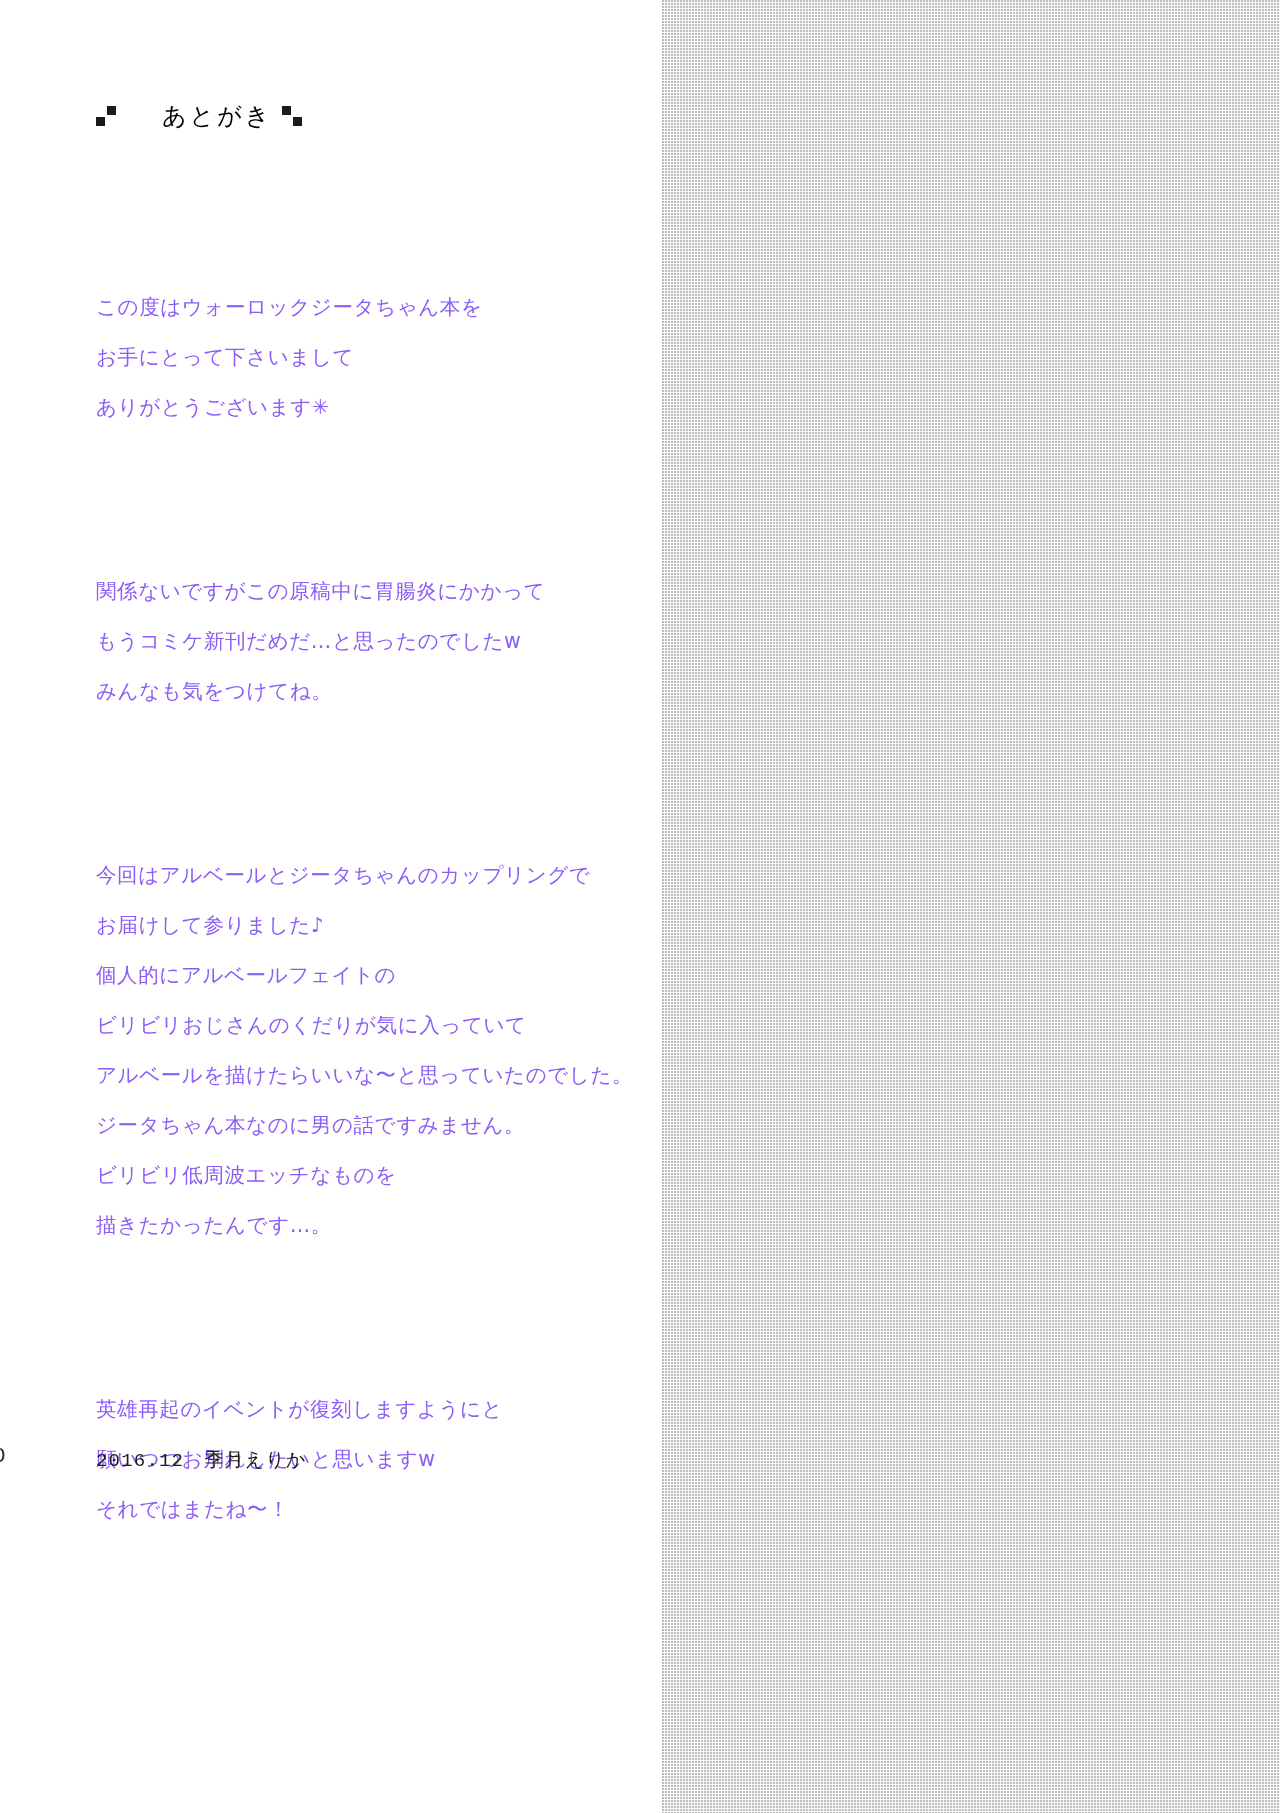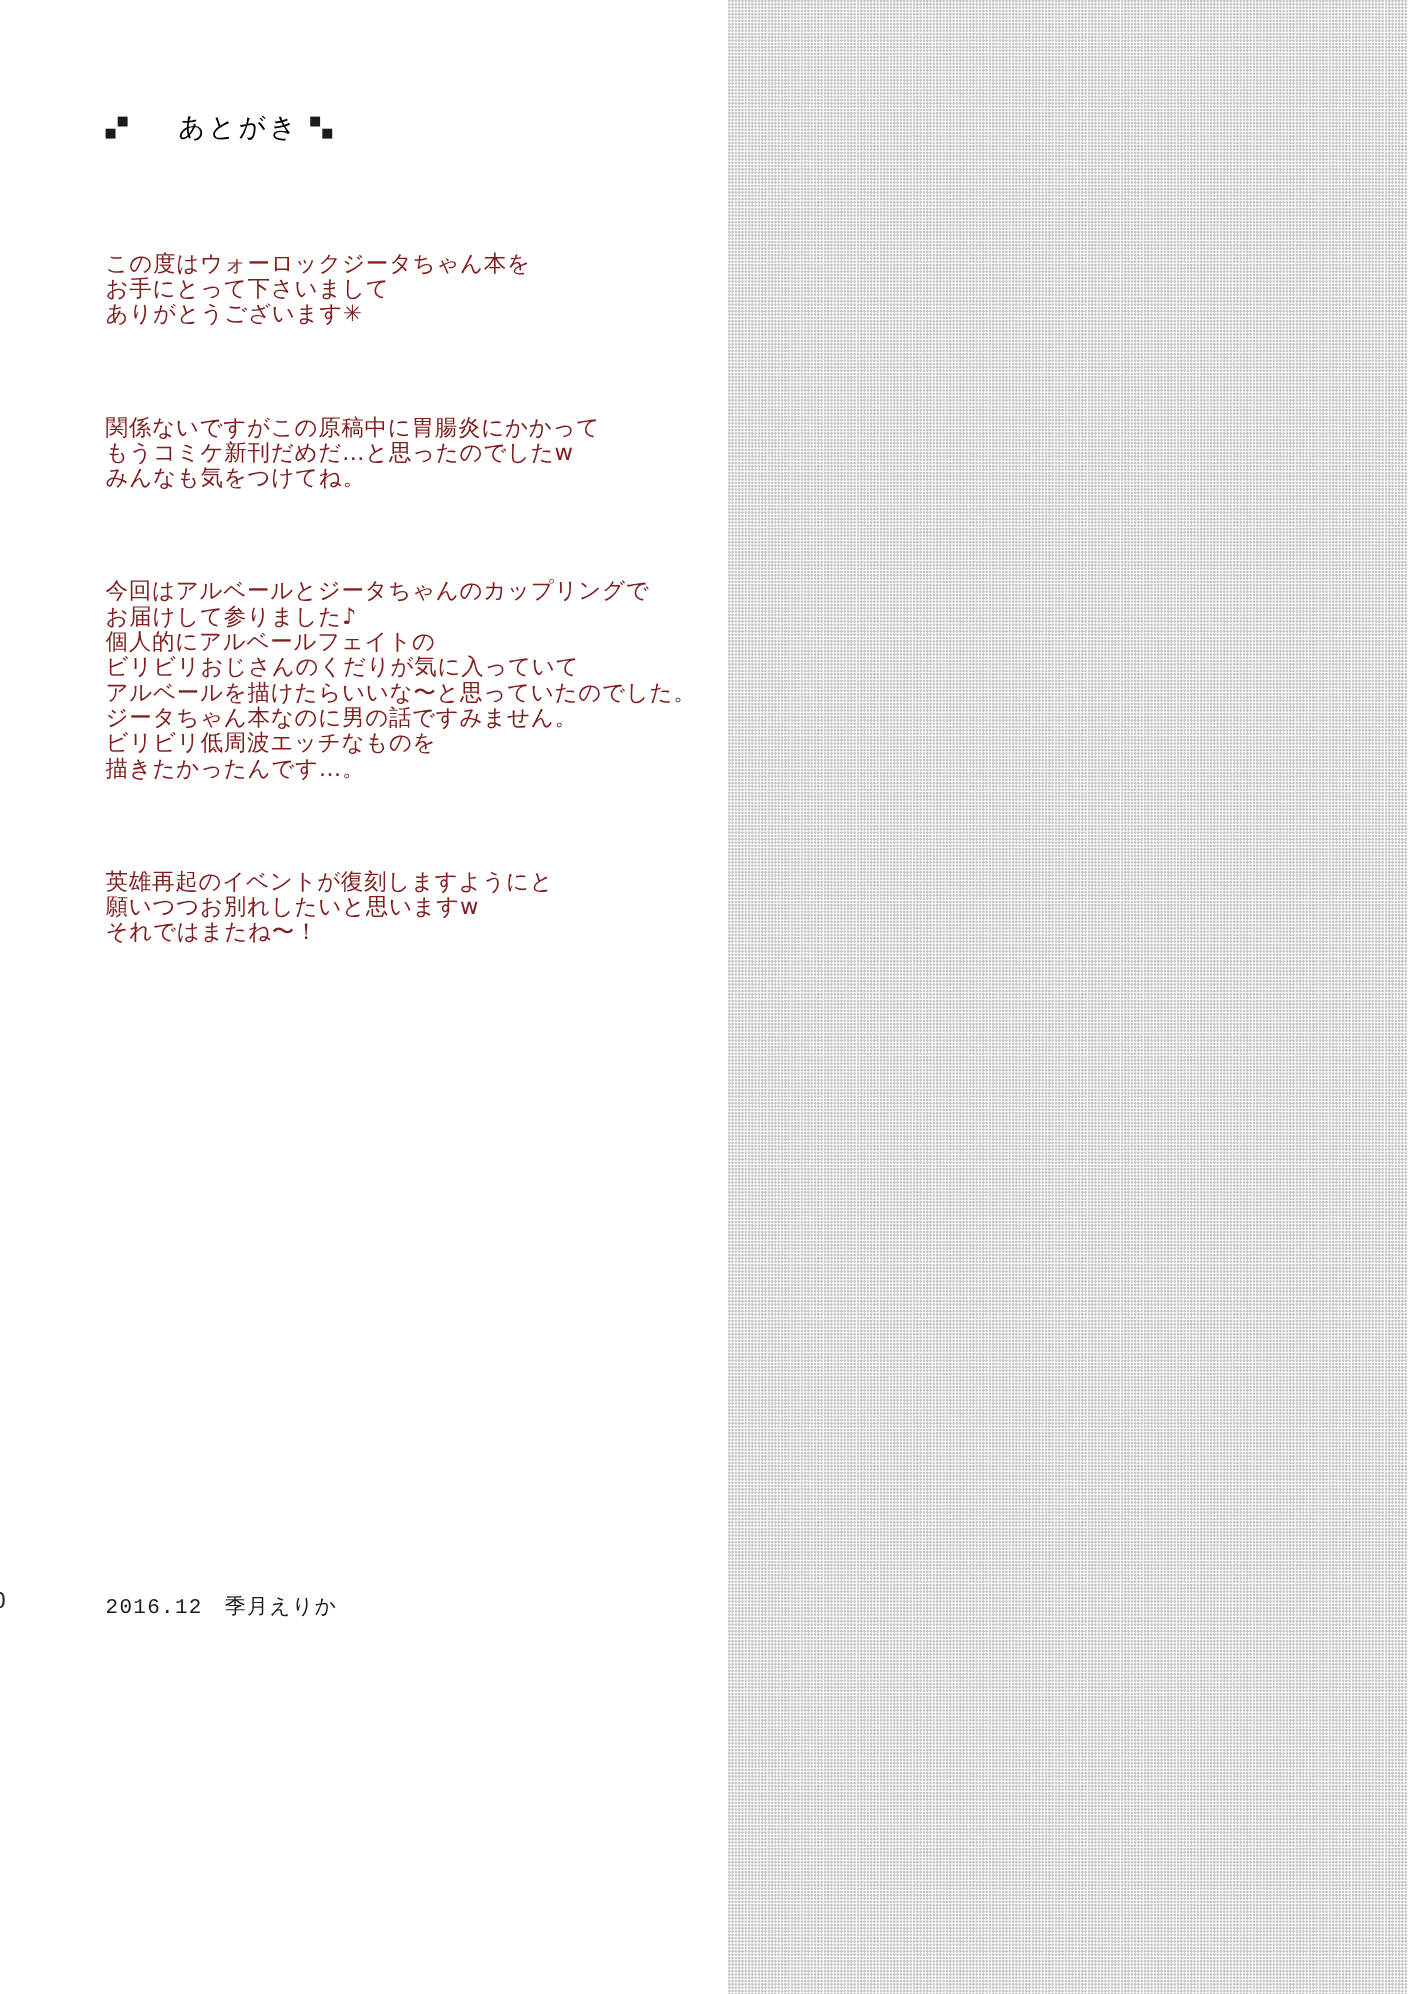--- a/index.html
+++ b/index.html
@@ -82,23 +82,23 @@
     line-height: 1;
     margin-left: 36px;
   }
 
   
   #body-text {
     position: absolute;
     left: 96px;
     top: 182px;
     width: 560px;
-    color: #7f1d1d;
+    color: #8b5cf6;
     font-size: 20.5px;
-    line-height: 23px;
+    line-height: 50px;
     letter-spacing: 0.6px;
     white-space: pre-wrap;
     font-family: "DejaVu Sans", sans-serif;
   }
   .para {
     margin: 0 0 34px 0;
     white-space: pre-wrap;
   }
   .para:last-child { margin-bottom: 0; }
 

